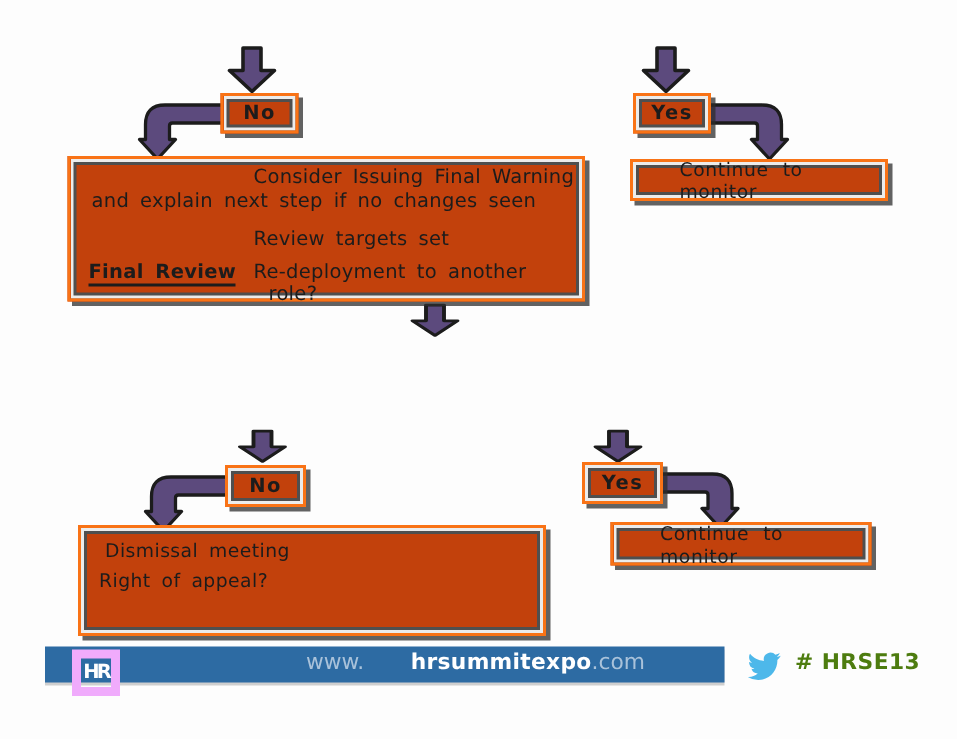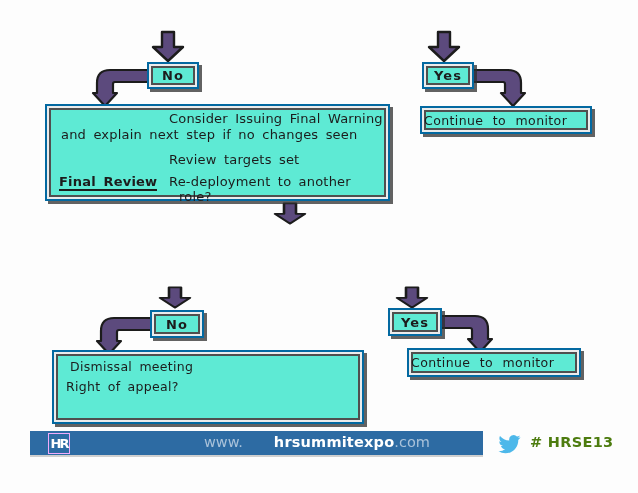--- a/index.html
+++ b/index.html
@@ -2,39 +2,39 @@
 <html><head>
 <meta charset="utf-8">
 <style>
   html,body{margin:0;padding:0;background:#ffffff;}
   .stage{
     position:relative;width:638px;height:493px;background:#fdfdfd;overflow:hidden;
     font-family:"DejaVu Sans","Liberation Sans",sans-serif;color:#1c1c1c;
   }
   
   .box{
-    position:absolute;background:#5eead4;border:2px solid #0369a1;box-sizing:border-box;
+    position:absolute;background:#c2410c;border:2px solid #f97316;box-sizing:border-box;
     box-shadow:3px 3px 0 rgba(45,45,45,.75), inset 0 0 0 2px #ececec, inset 0 0 0 4px #4f4f4f;
     z-index:2;
   }
   .tag{display:flex;align-items:center;justify-content:center;
        font-weight:bold;font-size:13px;letter-spacing:1px;}
   .monitor{display:flex;align-items:center;justify-content:flex-start;
-       font-size:12.5px;word-spacing:5px;letter-spacing:.4px;padding-left:2px;}
+       font-size:12.5px;word-spacing:5px;letter-spacing:.4px;padding-left:31px;}
   .bigbox span{position:absolute;font-size:13px;letter-spacing:.2px;word-spacing:3px;white-space:nowrap;}
   .fr-label{font-weight:bold;font-size:13.5px;border-bottom:2px solid #1c1c1c;letter-spacing:.4px;}
   .qtext{position:absolute;left:10px;top:7px;font-size:12.5px;letter-spacing:.3px;word-spacing:3px;}
   .arrow{position:absolute;z-index:1;}
   
   .footer-bar{
     position:absolute;left:30px;top:431px;width:453px;height:24px;background:#2d6ba3;
     box-shadow:0 2px 0 rgba(0,0,0,.18);z-index:3;
   }
   .hr-logo{
-    position:absolute;left:18px;top:2px;width:20px;height:19px;border:1px solid #f0abfc;
+    position:absolute;left:18px;top:2px;width:20px;height:19px;border:6px solid #f0abfc;
     display:flex;align-items:center;justify-content:center;
     color:#ffffff;font-weight:bold;font-size:13px;letter-spacing:-2px;
   }
   .footer-url{position:absolute;left:174px;top:3px;font-size:14.5px;white-space:nowrap;}
   .url-light{color:#a9c2da;}
   .url-bold{color:#ffffff;font-weight:bold;letter-spacing:.2px;margin-left:31px;}
   .tw{position:absolute;left:496px;top:433px;z-index:3;}
   .hashtag{position:absolute;left:530px;top:434px;font-size:14.5px;font-weight:bold;color:#4d7c0f;
     letter-spacing:.3px;z-index:3;}
 </style>

